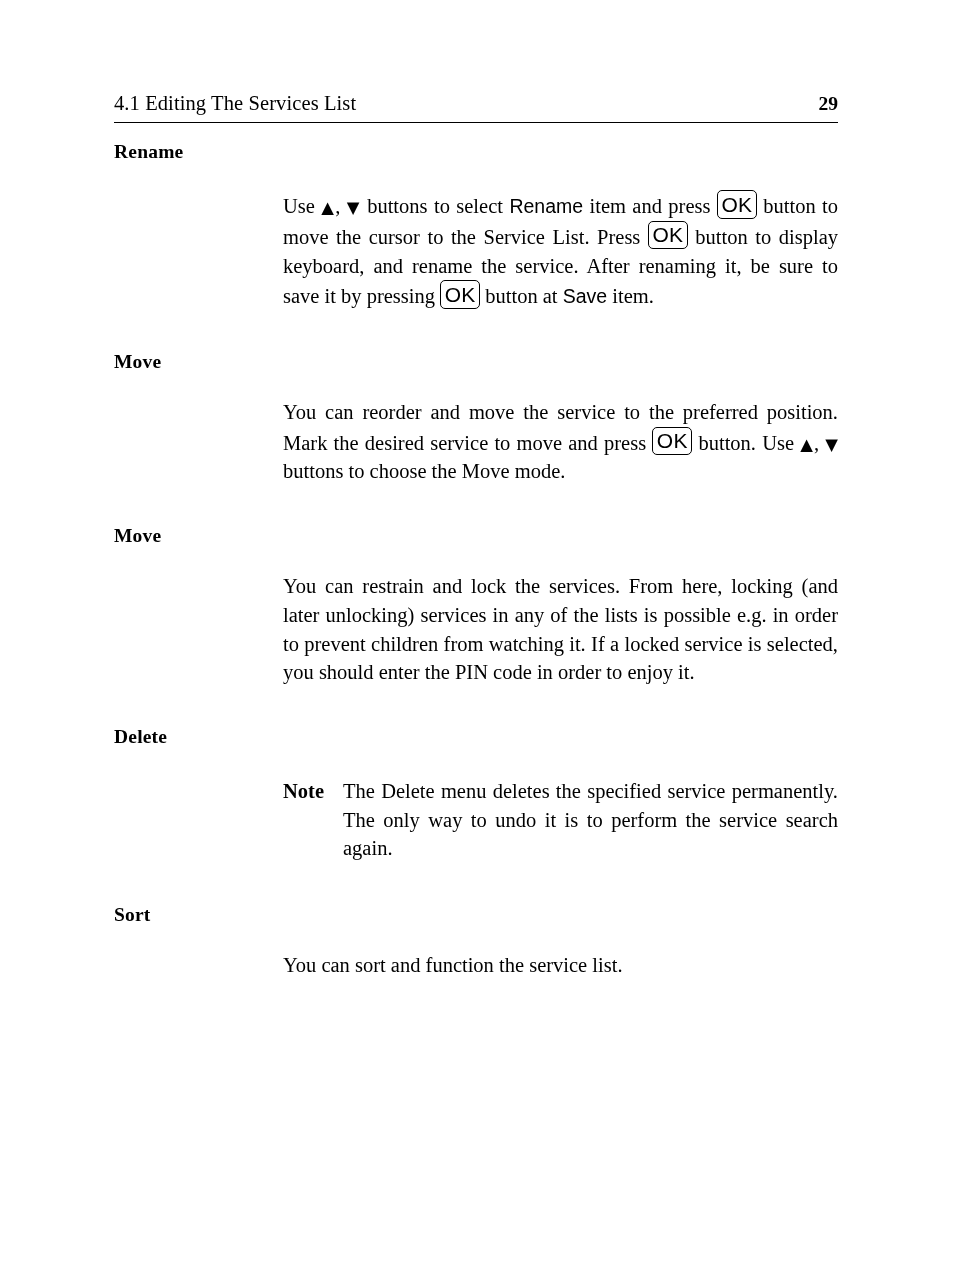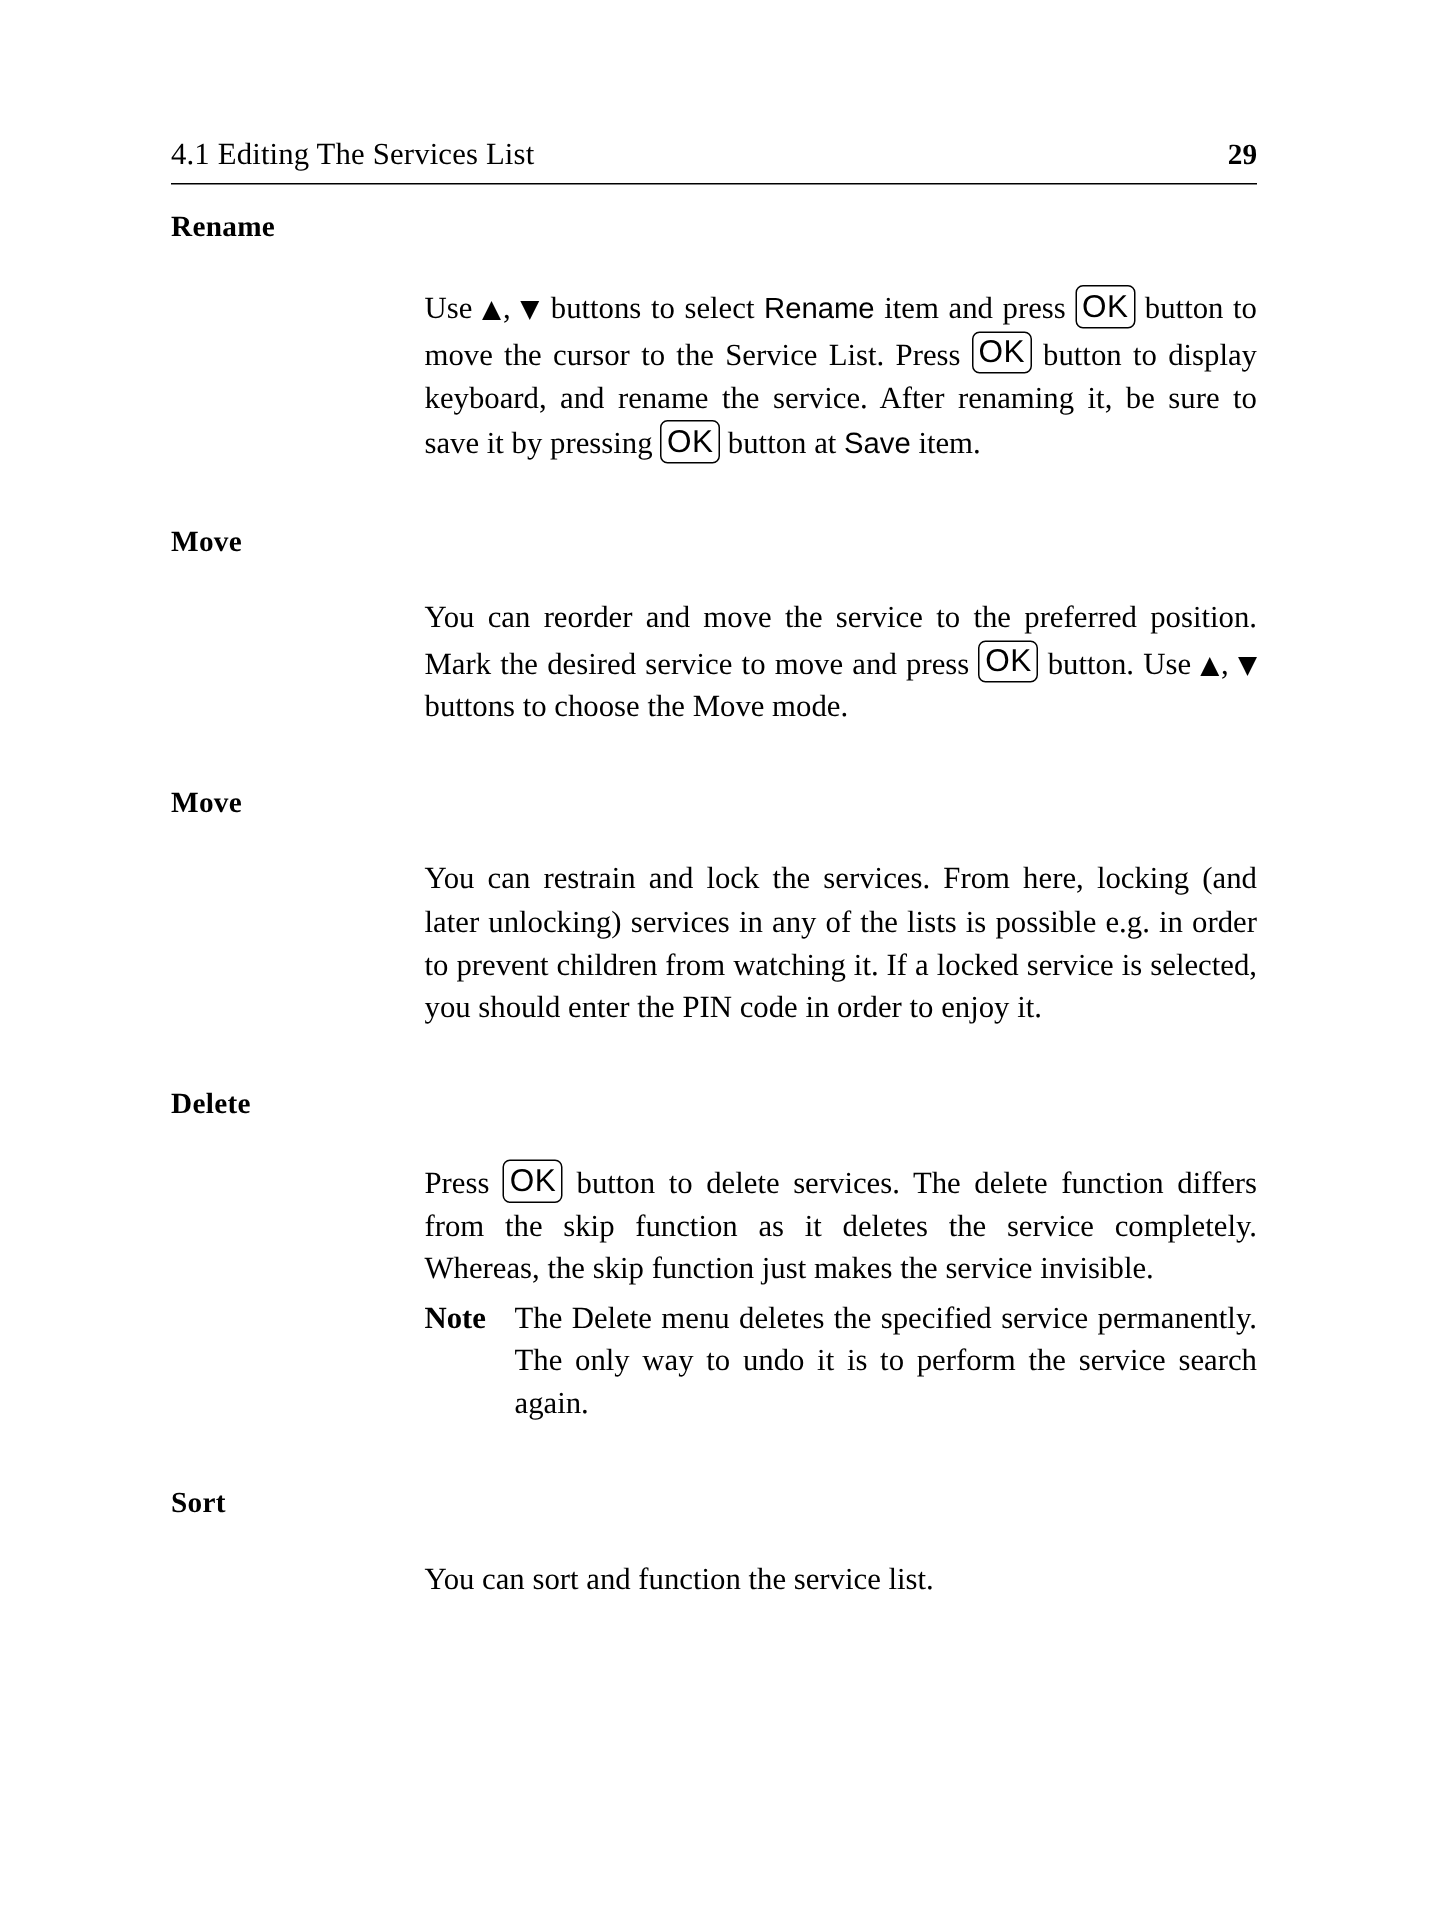--- a/index.html
+++ b/index.html
@@ -178,21 +178,20 @@
         <p>You can restrain and lock the services. From here, locking (and later unlocking) services in any of the lists is possible e.g.  in order to prevent children from watching it. If a locked service is selected, you should enter the PIN code in order to enjoy it.</p>
       </div>
     </div>
 
     <div class="sec-gap-3"></div>
 
     <div class="section">
       <div class="section-heading">Delete</div>
       <div class="gap-delete"></div>
       <div class="section-body">
-        <p><span>Press </span><span class="okbtn">OK</span><span> button to delete services.  The delete function differs from the skip function as it deletes the service completely. Whereas, the skip function just makes the service invisible.</span></p>
 
         <div class="note">
           <span class="note-label">Note</span>
           <span class="note-text">The Delete menu deletes the specified service permanently. The only way to undo it is to perform the service search again.</span>
         </div>
       </div>
     </div>
 
     <div class="sec-gap-4"></div>
 

